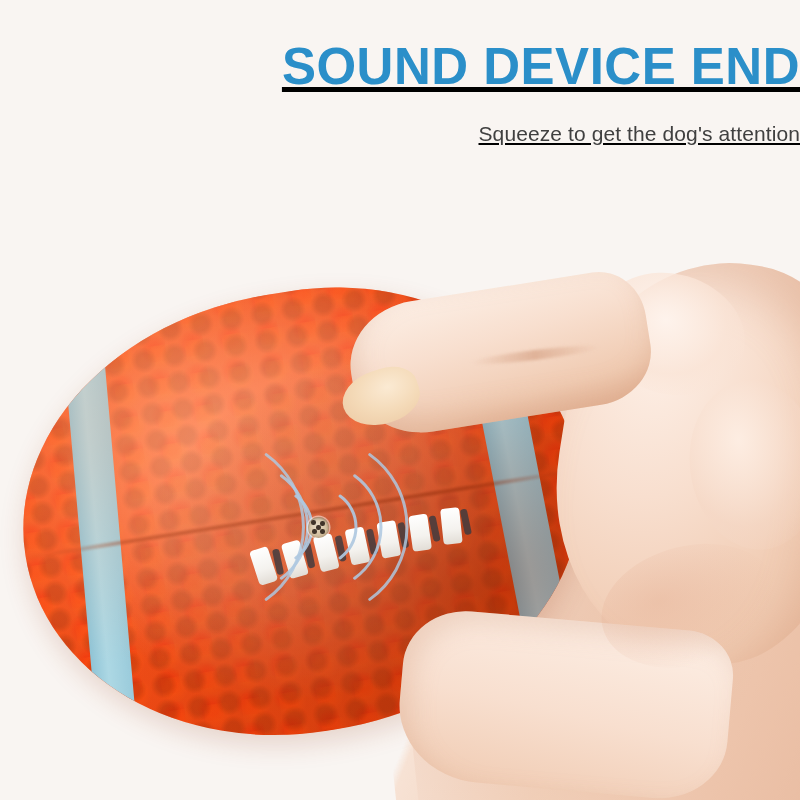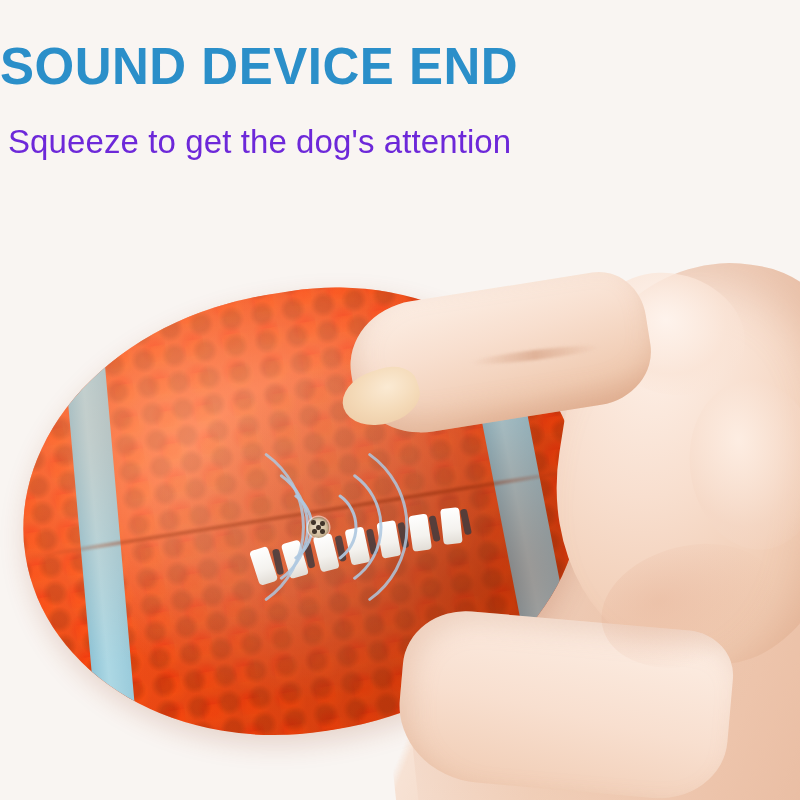--- a/index.html
+++ b/index.html
@@ -6,33 +6,33 @@
   body{
     width:800px;height:800px;
     background:#F9F5F2;
     font-family:"Liberation Sans", sans-serif;
     overflow:hidden;
     position:relative;
   }
   #stage{position:relative;width:800px;height:800px;overflow:hidden;background:#F9F5F2;}
 
   
-  .text-block{position:absolute;left:0;top:0;width:800px;text-align:left;z-index:40;}
+  .text-block{position:absolute;left:0;top:0;width:800px;text-align:right;z-index:40;text-decoration:underline;}
   .headline{
     margin:0;padding:0;
     font-size:51px;line-height:53px;
     font-weight:bold;letter-spacing:0.5px;
     color:#2B8FC9;
     padding-top:40px;
   }
   .headline .l2{display:block;}
   .subtitle{
-    margin:8px;padding:0;
-    font-size:33px;line-height:30px;
-    color:#6d28d9;
+    margin:0;padding:0;
+    font-size:21px;line-height:30px;
+    color:#404040;
     font-weight:400;
     padding-top:26px;
     letter-spacing:0.1px;
   }
 
   
   .photo{position:absolute;left:0;top:230px;width:800px;height:570px;z-index:10;}
 
   
   .forearm{

